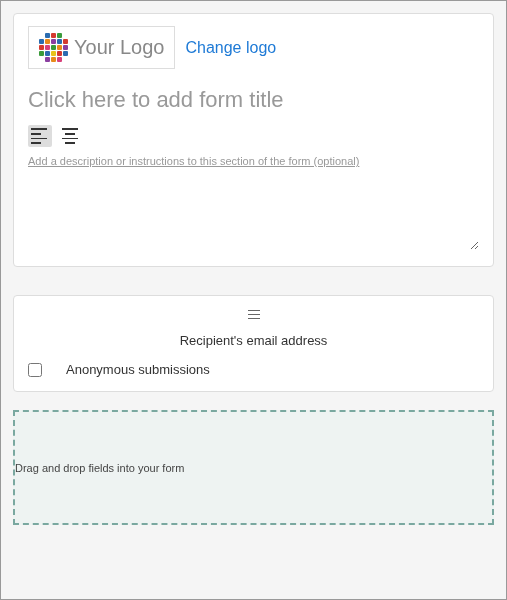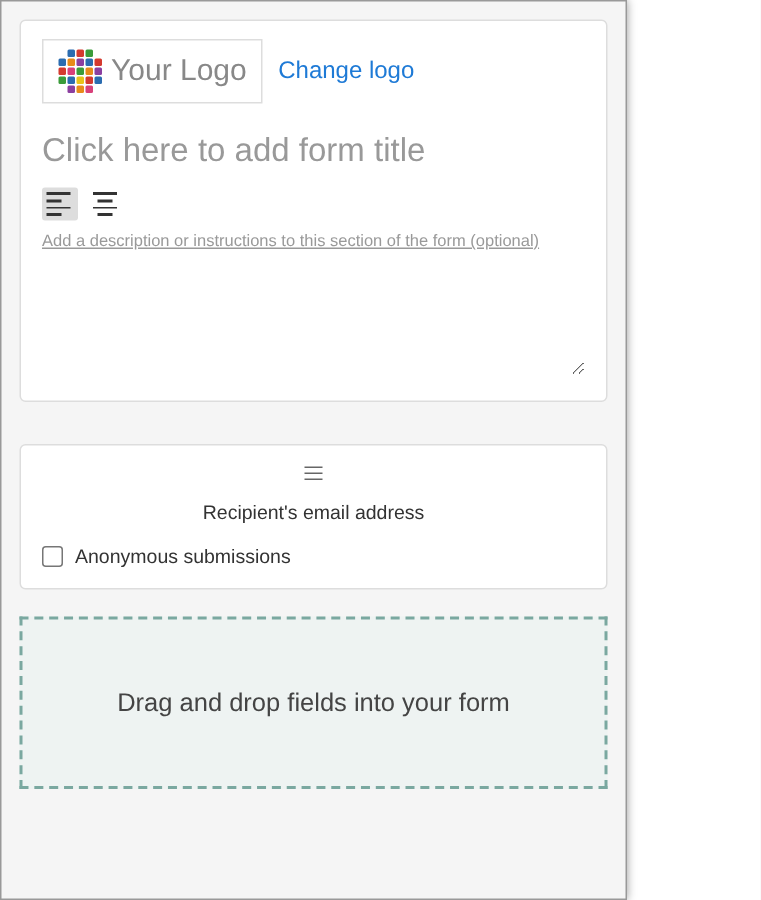--- a/index.html
+++ b/index.html
@@ -4,21 +4,21 @@
   <style>
     * { box-sizing: border-box; margin: 0; padding: 0; }
     body {
       font-family: Arial, Helvetica, sans-serif;
       background: #fff;
       width: 507px;
       height: 600px;
       overflow: hidden;
     }
     .outer {
-      width: 418px;
+      width: 507px;
       height: 600px;
       border: 1px solid #999;
       box-shadow: 0 0 6px rgba(0,0,0,0.4);
       background: #f5f5f5;
       padding: 12px;
     }
     .card {
       background: #fff;
       border: 1px solid #ddd;
       border-radius: 4px;
@@ -142,39 +142,39 @@
       padding: 7px 8px;
       font-size: 12px;
       color: #999;
       margin-bottom: 16px;
       outline: none;
     }
     .recipient-input::placeholder { color: #999; }
     .checkbox-row {
       display: flex;
       align-items: center;
-      gap: 8px;
+      gap: 24px;
     }
     .checkbox-row input[type="checkbox"] {
       width: 14px;
       height: 14px;
       cursor: pointer;
     }
     .checkbox-label {
       font-size: 13px;
       color: #333;
     }
     .dropzone {
       border: 2px dashed #7aa8a0;
       background: #eef3f2;
       height: 115px;
       display: flex;
       align-items: center;
-      justify-content: center;
-      font-size: 17px;
+      justify-content: flex-start;
+      font-size: 11px;
       color: #444;
     }
   </style>
 </head>
 <body>
 
 <div class="outer">
 
   <div class="card header-card">
     <div class="logo-row">

